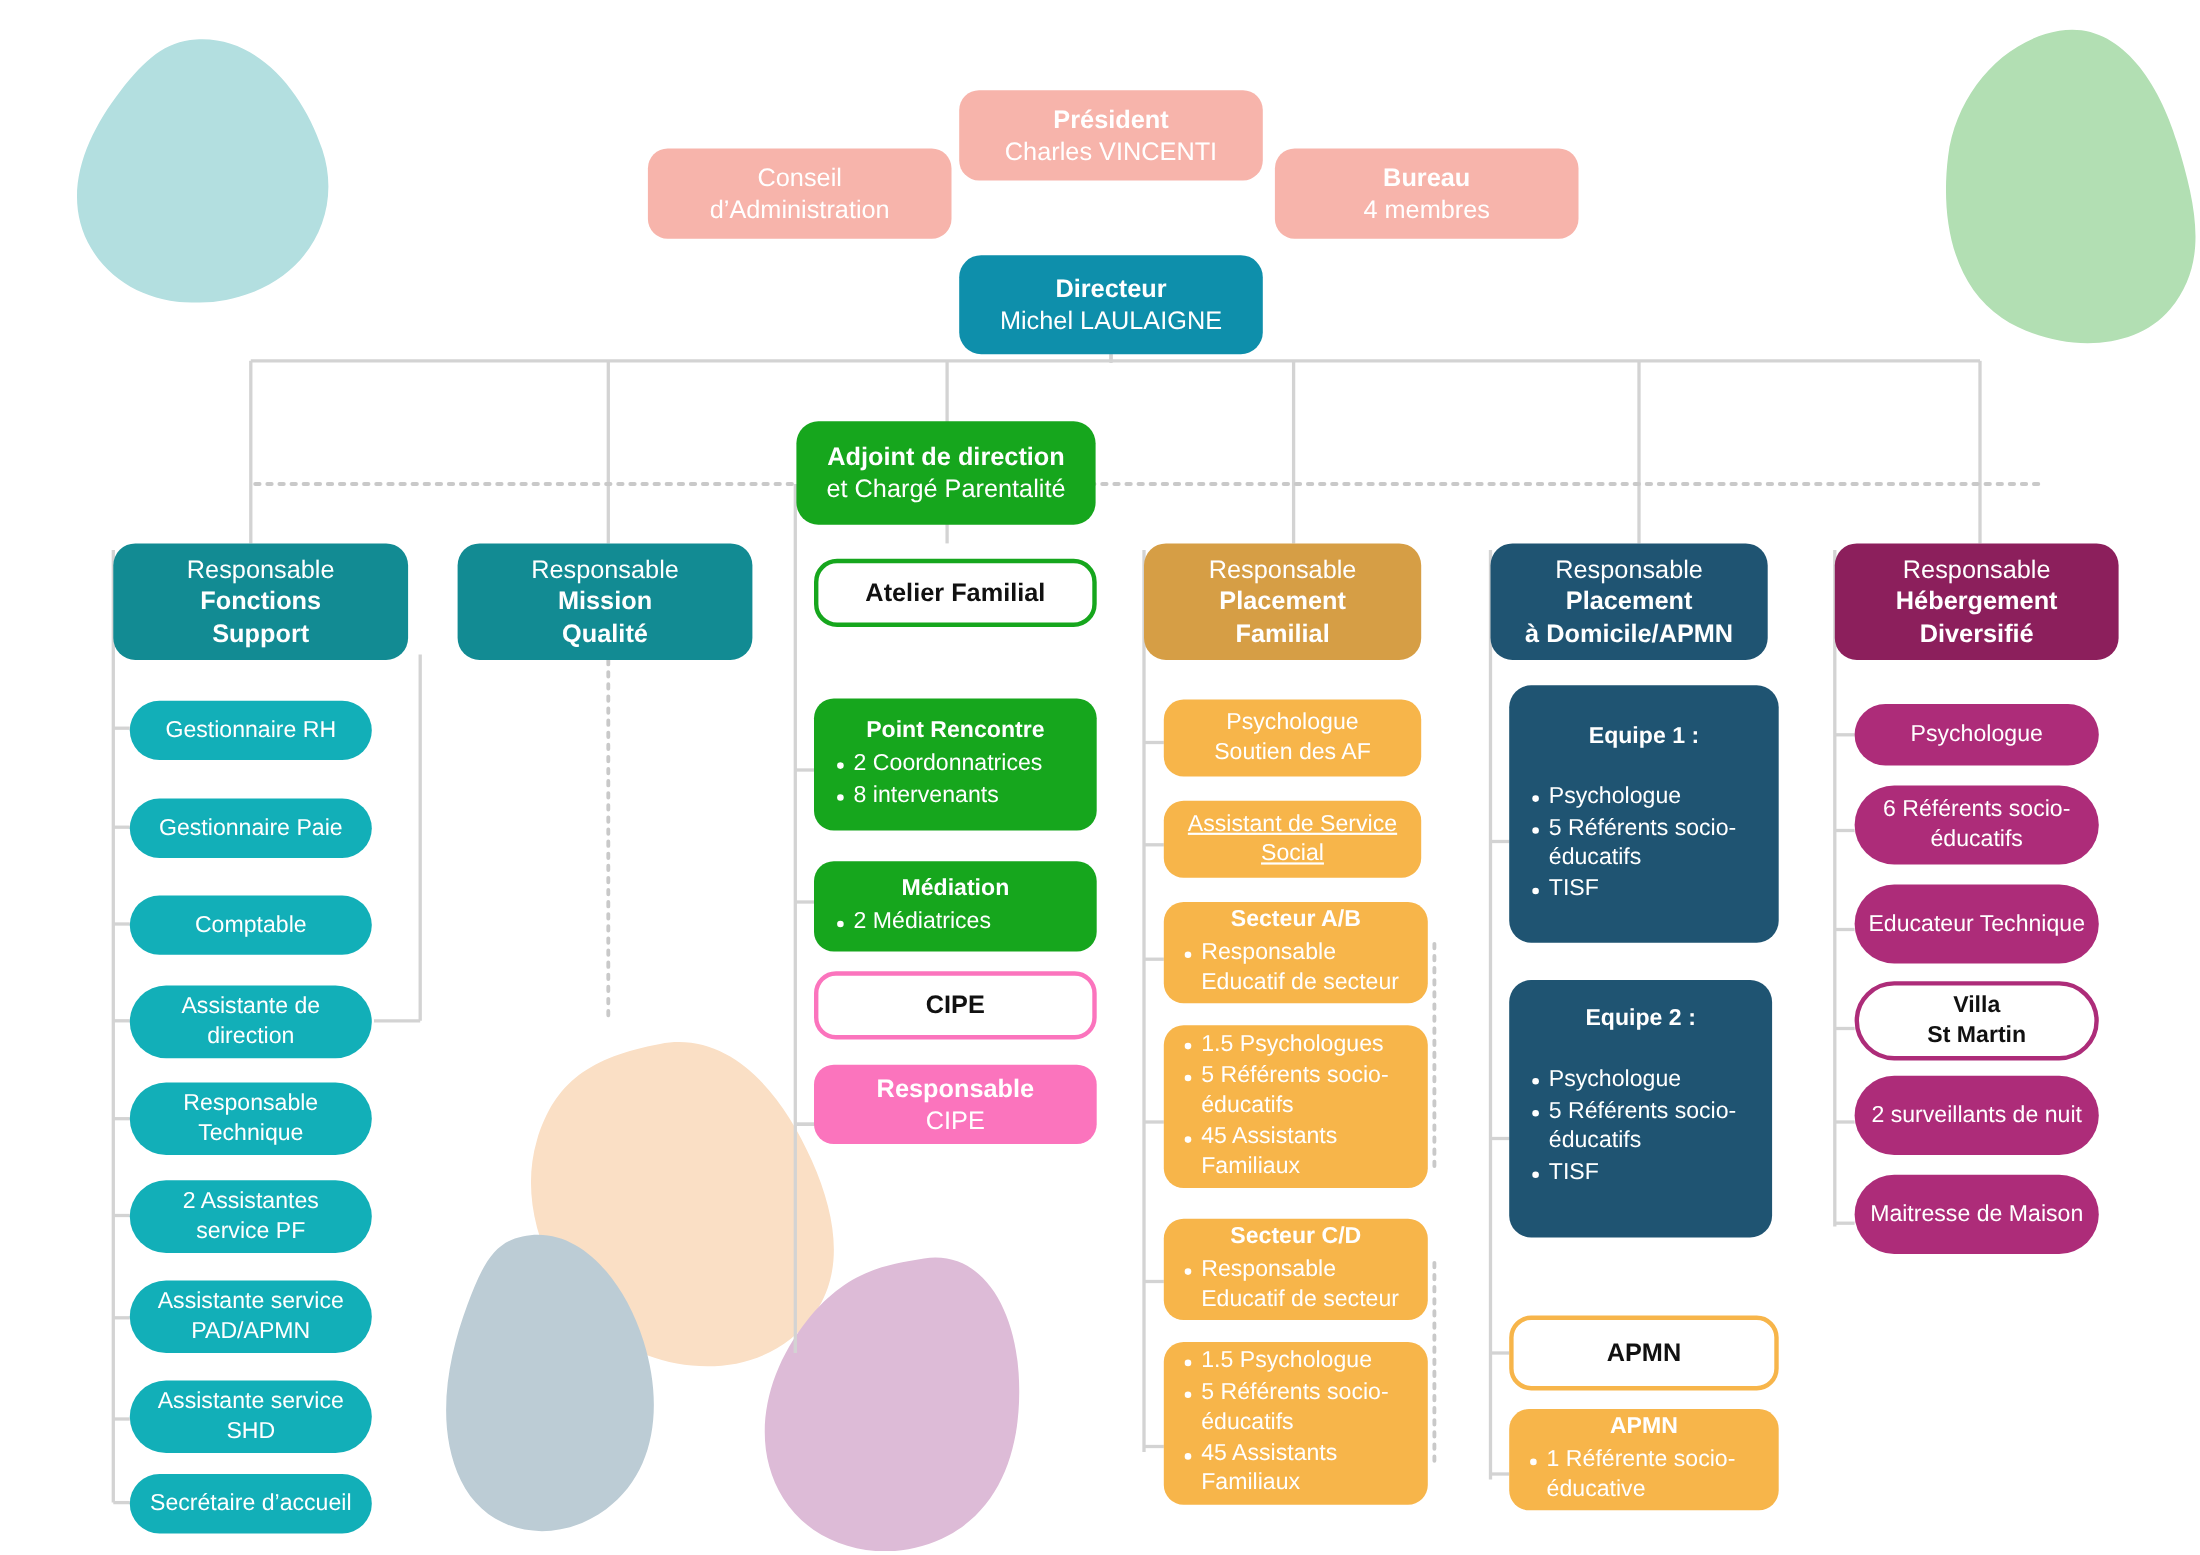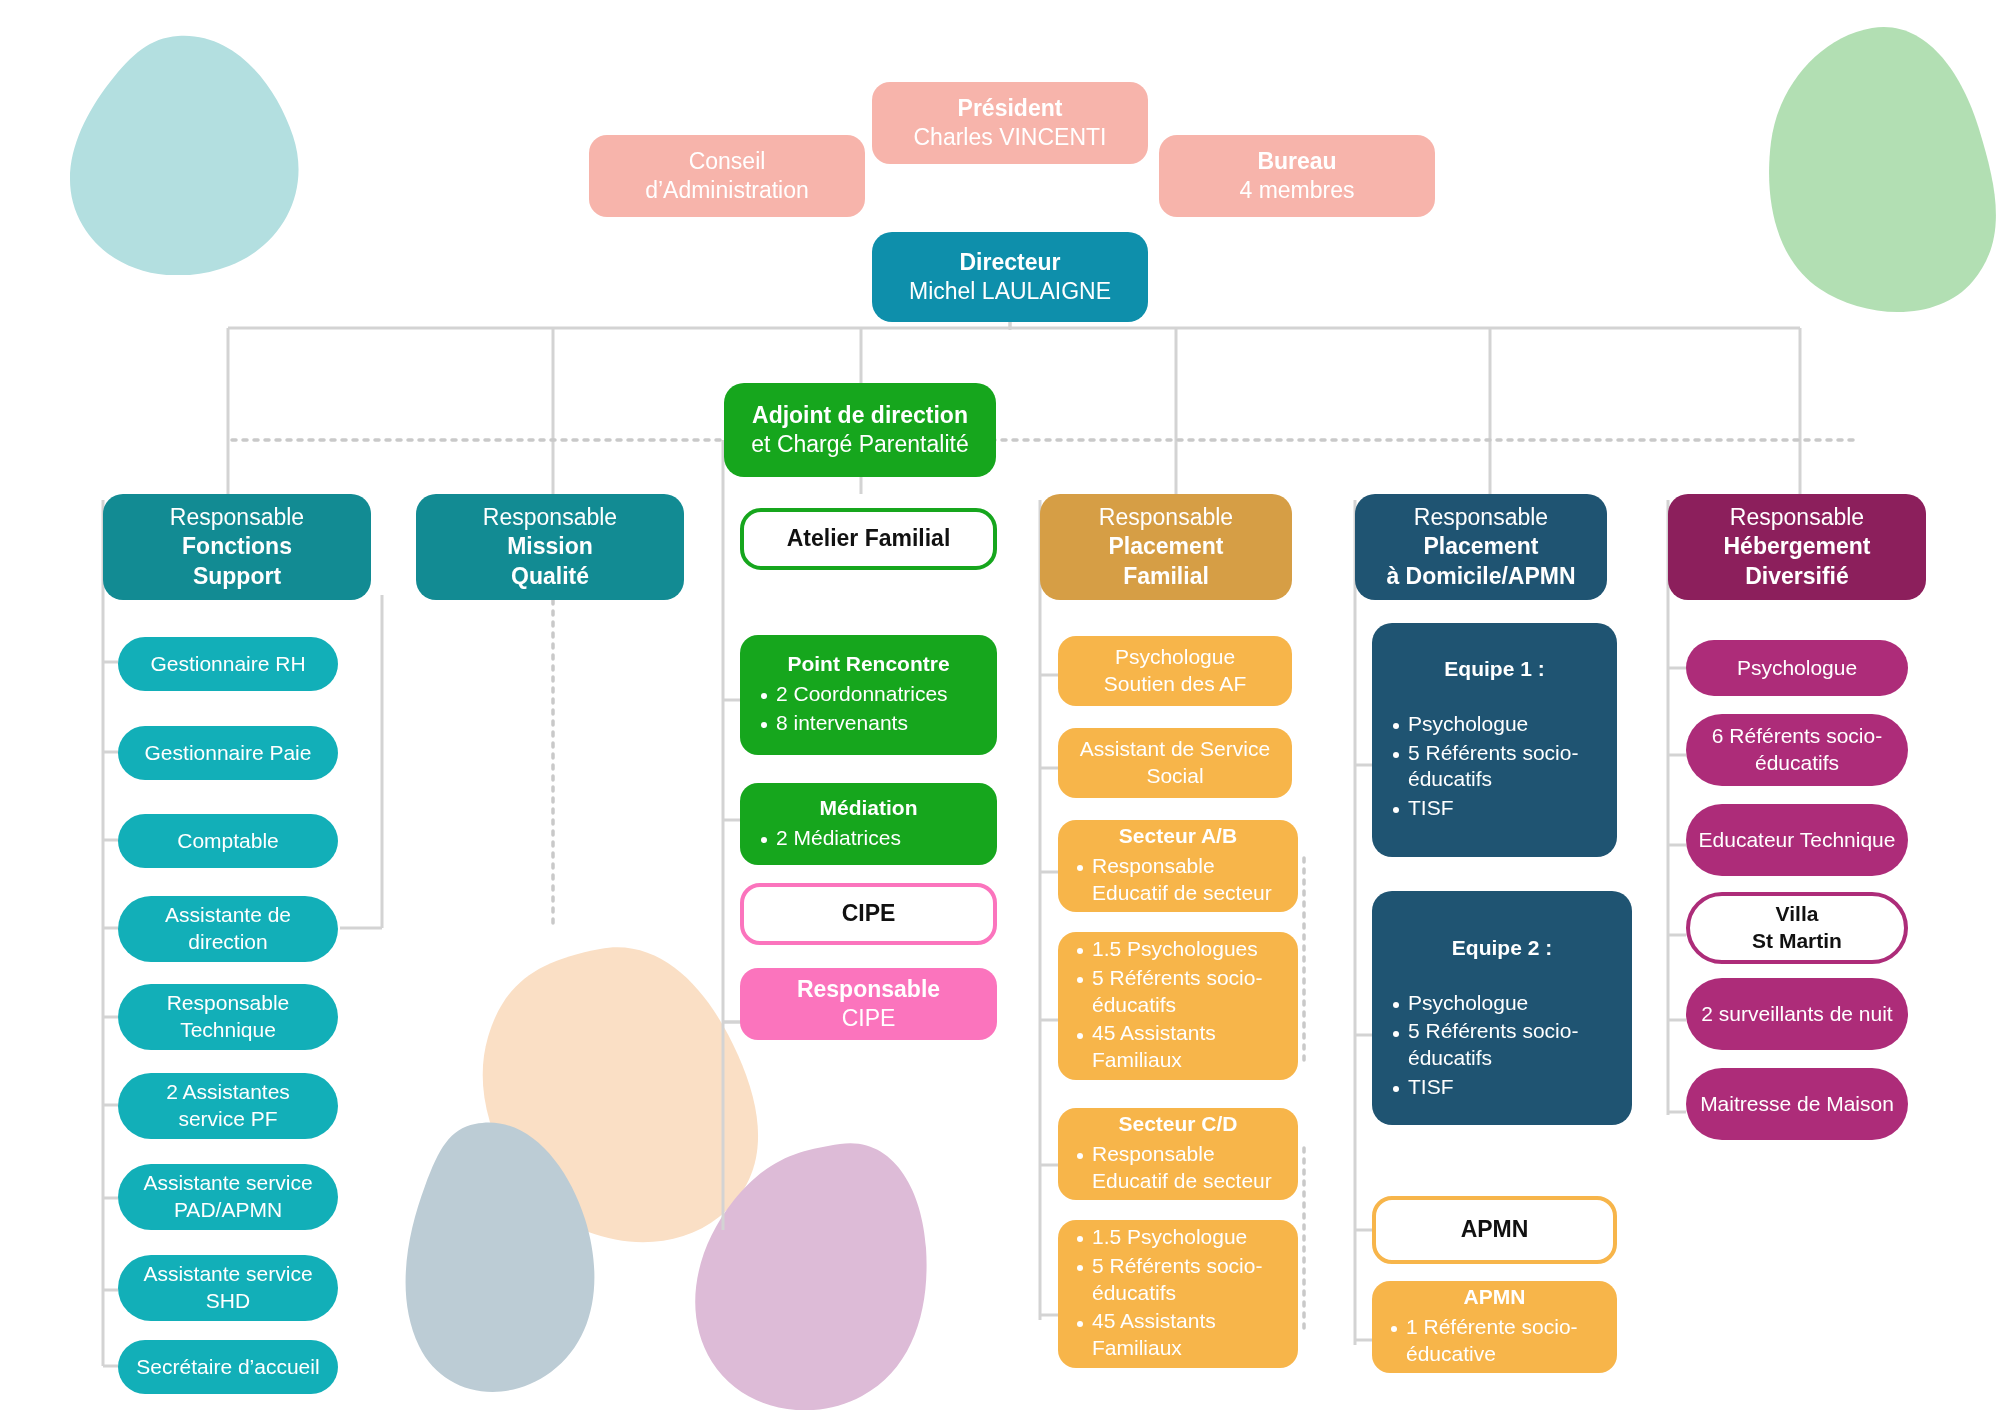--- a/index.html
+++ b/index.html
@@ -282,21 +282,21 @@
     <span class="l1">Responsable</span>
     <span class="l2" style="font-weight:700">Placement</span>
     <span class="l2" style="font-weight:700">Familial</span>
   </div>
 
   <div class="node" style="left:1058px; top:636px; width:234px; height:70px; background:#f7b54a; font-size:21px; border-radius:18px;">
     <span class="l1">Psychologue</span>
     <span class="l2">Soutien des AF</span>
   </div>
 
-  <div class="node" style="left:1058px; top:728px; width:234px; height:70px; background:#f7b54a; font-size:21px; border-radius:18px;">
+  <div class="node" style="left:1058px; top:728px; width:234px; height:70px; background:#f7b54a; font-size:21px; border-radius:18px;text-decoration:underline;">
     <span class="l1">Assistant de Service</span>
     <span class="l2">Social</span>
   </div>
 
   <div class="node" style="left:1058px; top:820px; width:240px; height:92px; background:#f7b54a; font-size:21px; border-radius:18px; padding:9px 12px;">
     <span class="hd">Secteur A/B</span>
     <ul>
       <li>Responsable Educatif de secteur</li>
     </ul>
   </div>
@@ -332,21 +332,21 @@
 
   <div class="node" style="left:1372px; top:623px; width:245px; height:234px; background:#1f5472; font-size:21px; border-radius:20px; padding:22px 14px; justify-content:center;">
     <span class="hd" style="margin-bottom:28px;">Equipe 1 :</span>
     <ul>
       <li>Psychologue</li>
       <li>5 Référents socio-éducatifs</li>
       <li>TISF</li>
     </ul>
   </div>
 
-  <div class="node" style="left:1372px; top:891px; width:260px; height:234px; background:#1f5472; font-size:21px; border-radius:20px; padding:22px 14px; justify-content:flex-end;">
+  <div class="node" style="left:1372px; top:891px; width:239px; height:234px; background:#1f5472; font-size:21px; border-radius:20px; padding:22px 14px; justify-content:flex-start;">
     <span class="hd" style="margin-bottom:28px;">Equipe 2 :</span>
     <ul>
       <li>Psychologue</li>
       <li>5 Référents socio-éducatifs</li>
       <li>TISF</li>
     </ul>
   </div>
 
   <div class="node outline" style="left:1372px; top:1196px; width:245px; height:68px; border:4px solid #f7b54a; border-radius:20px; font-size:23px;">
     <span class="l1">APMN</span>

